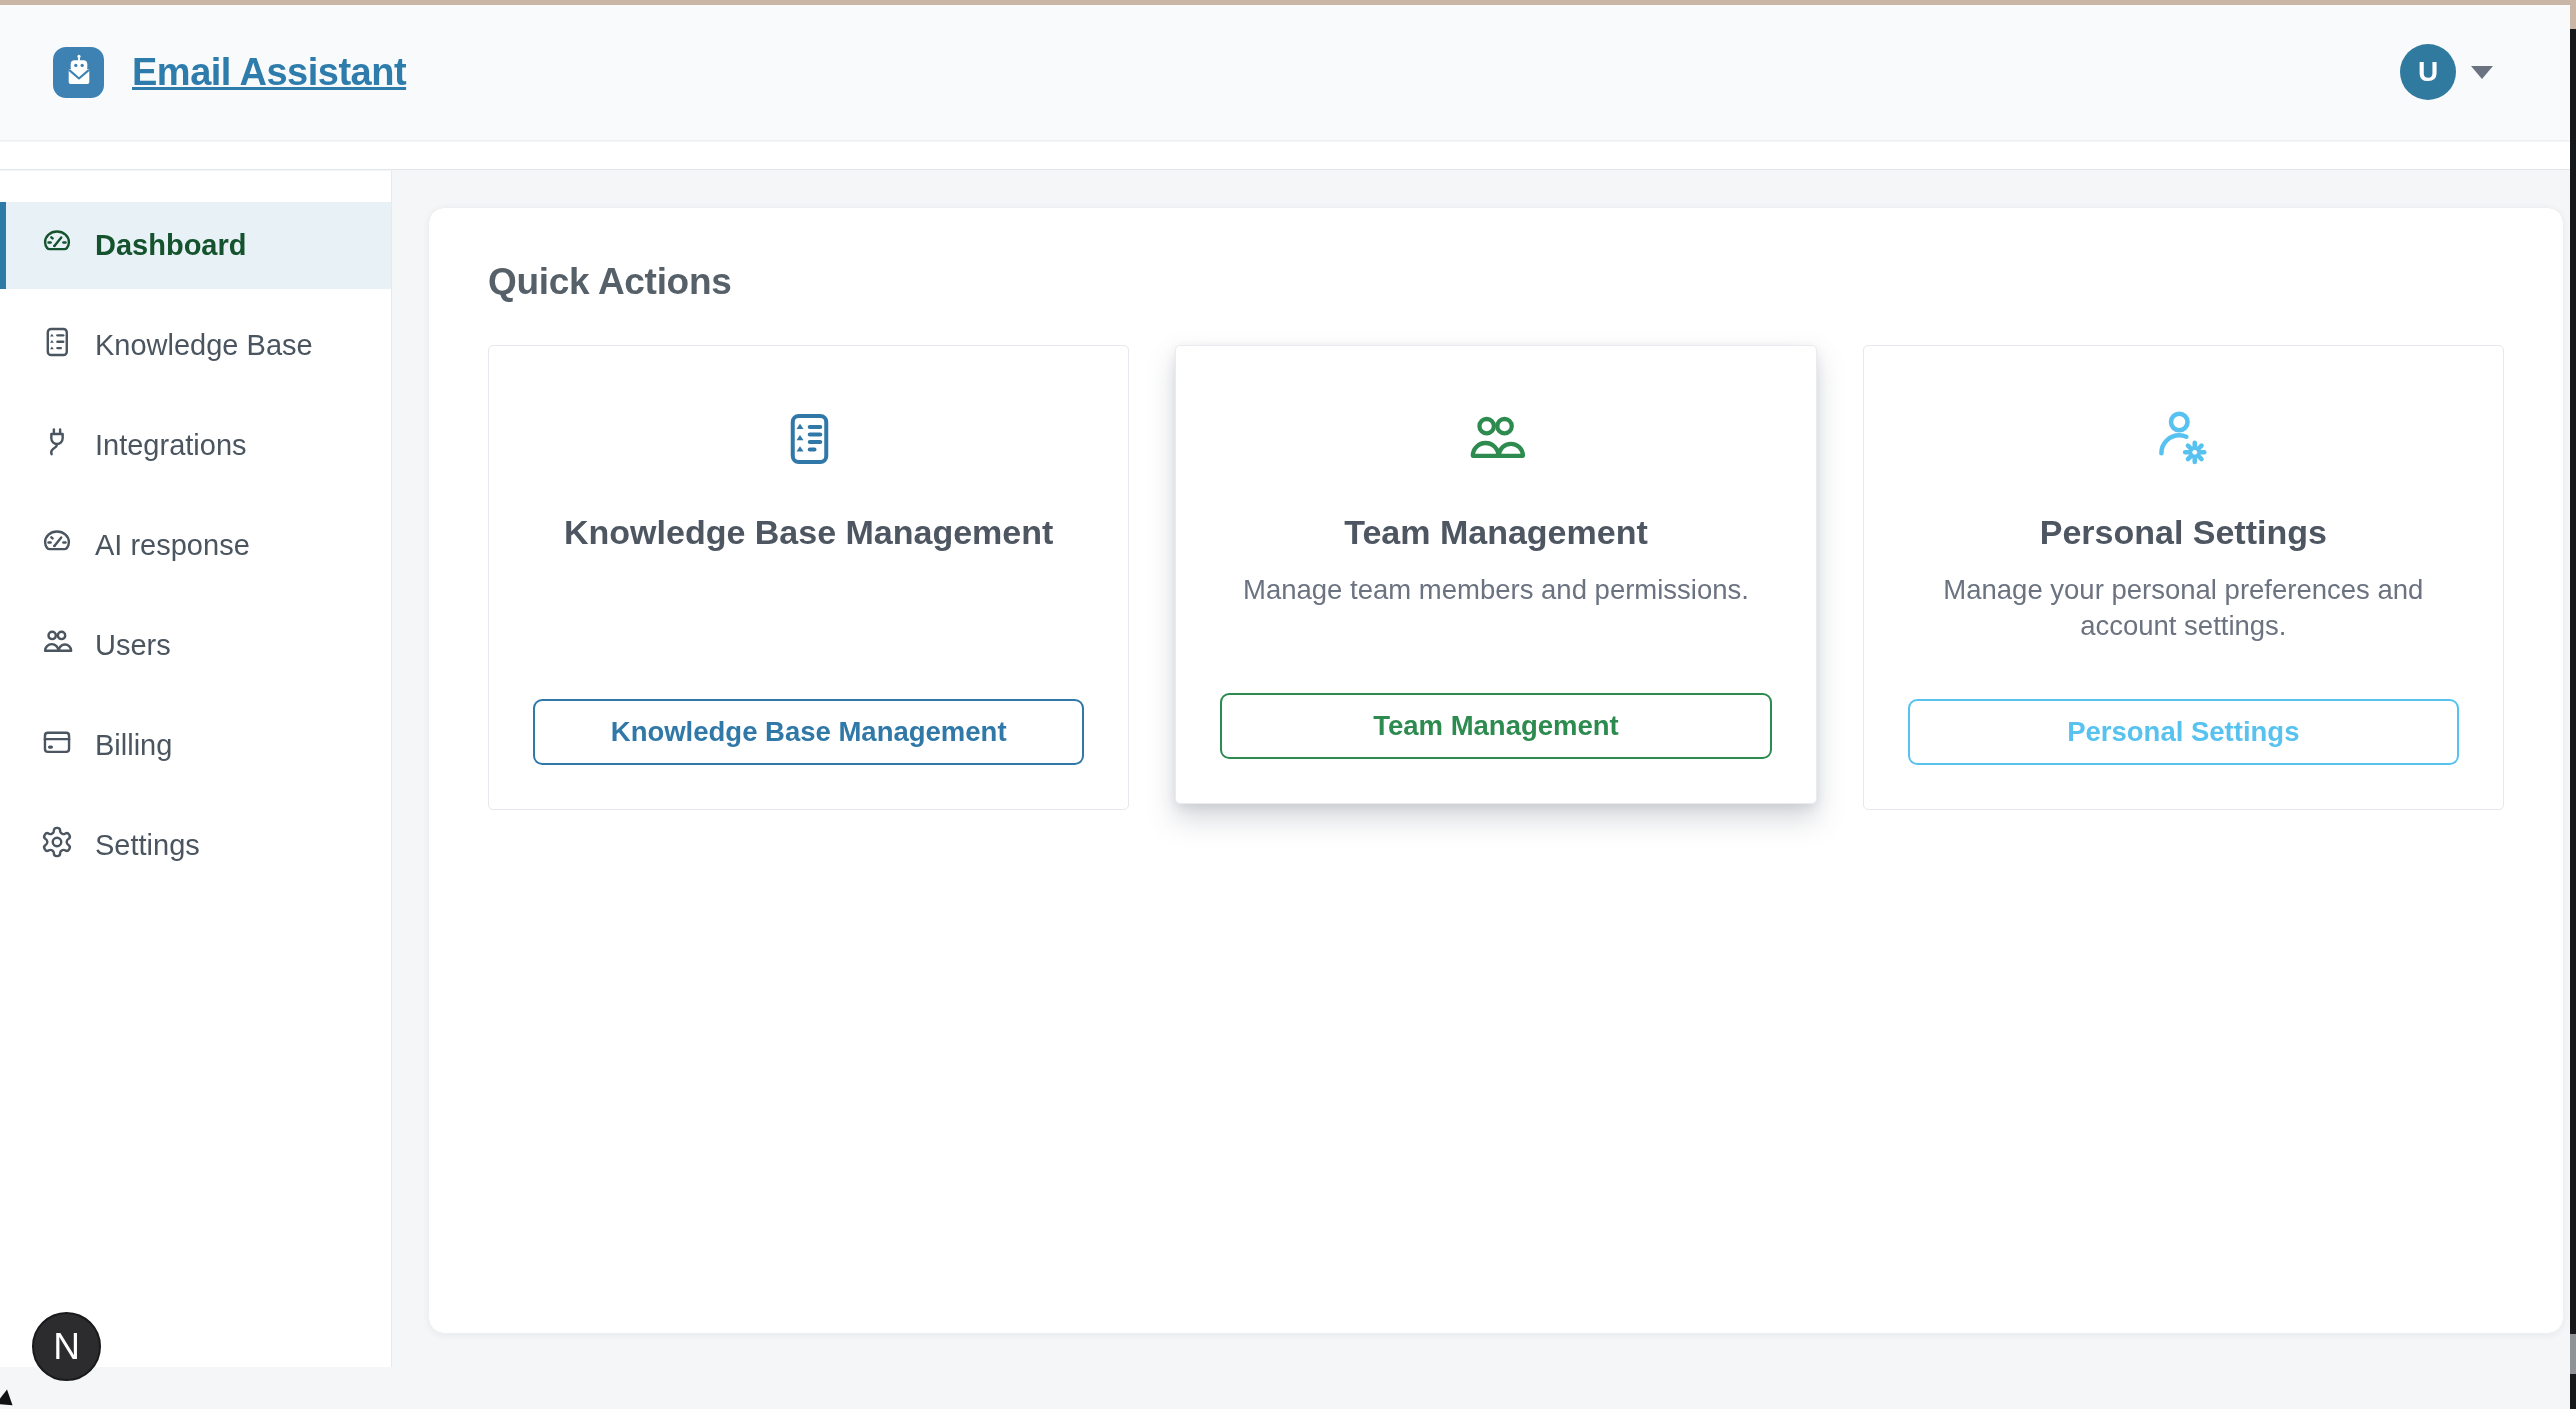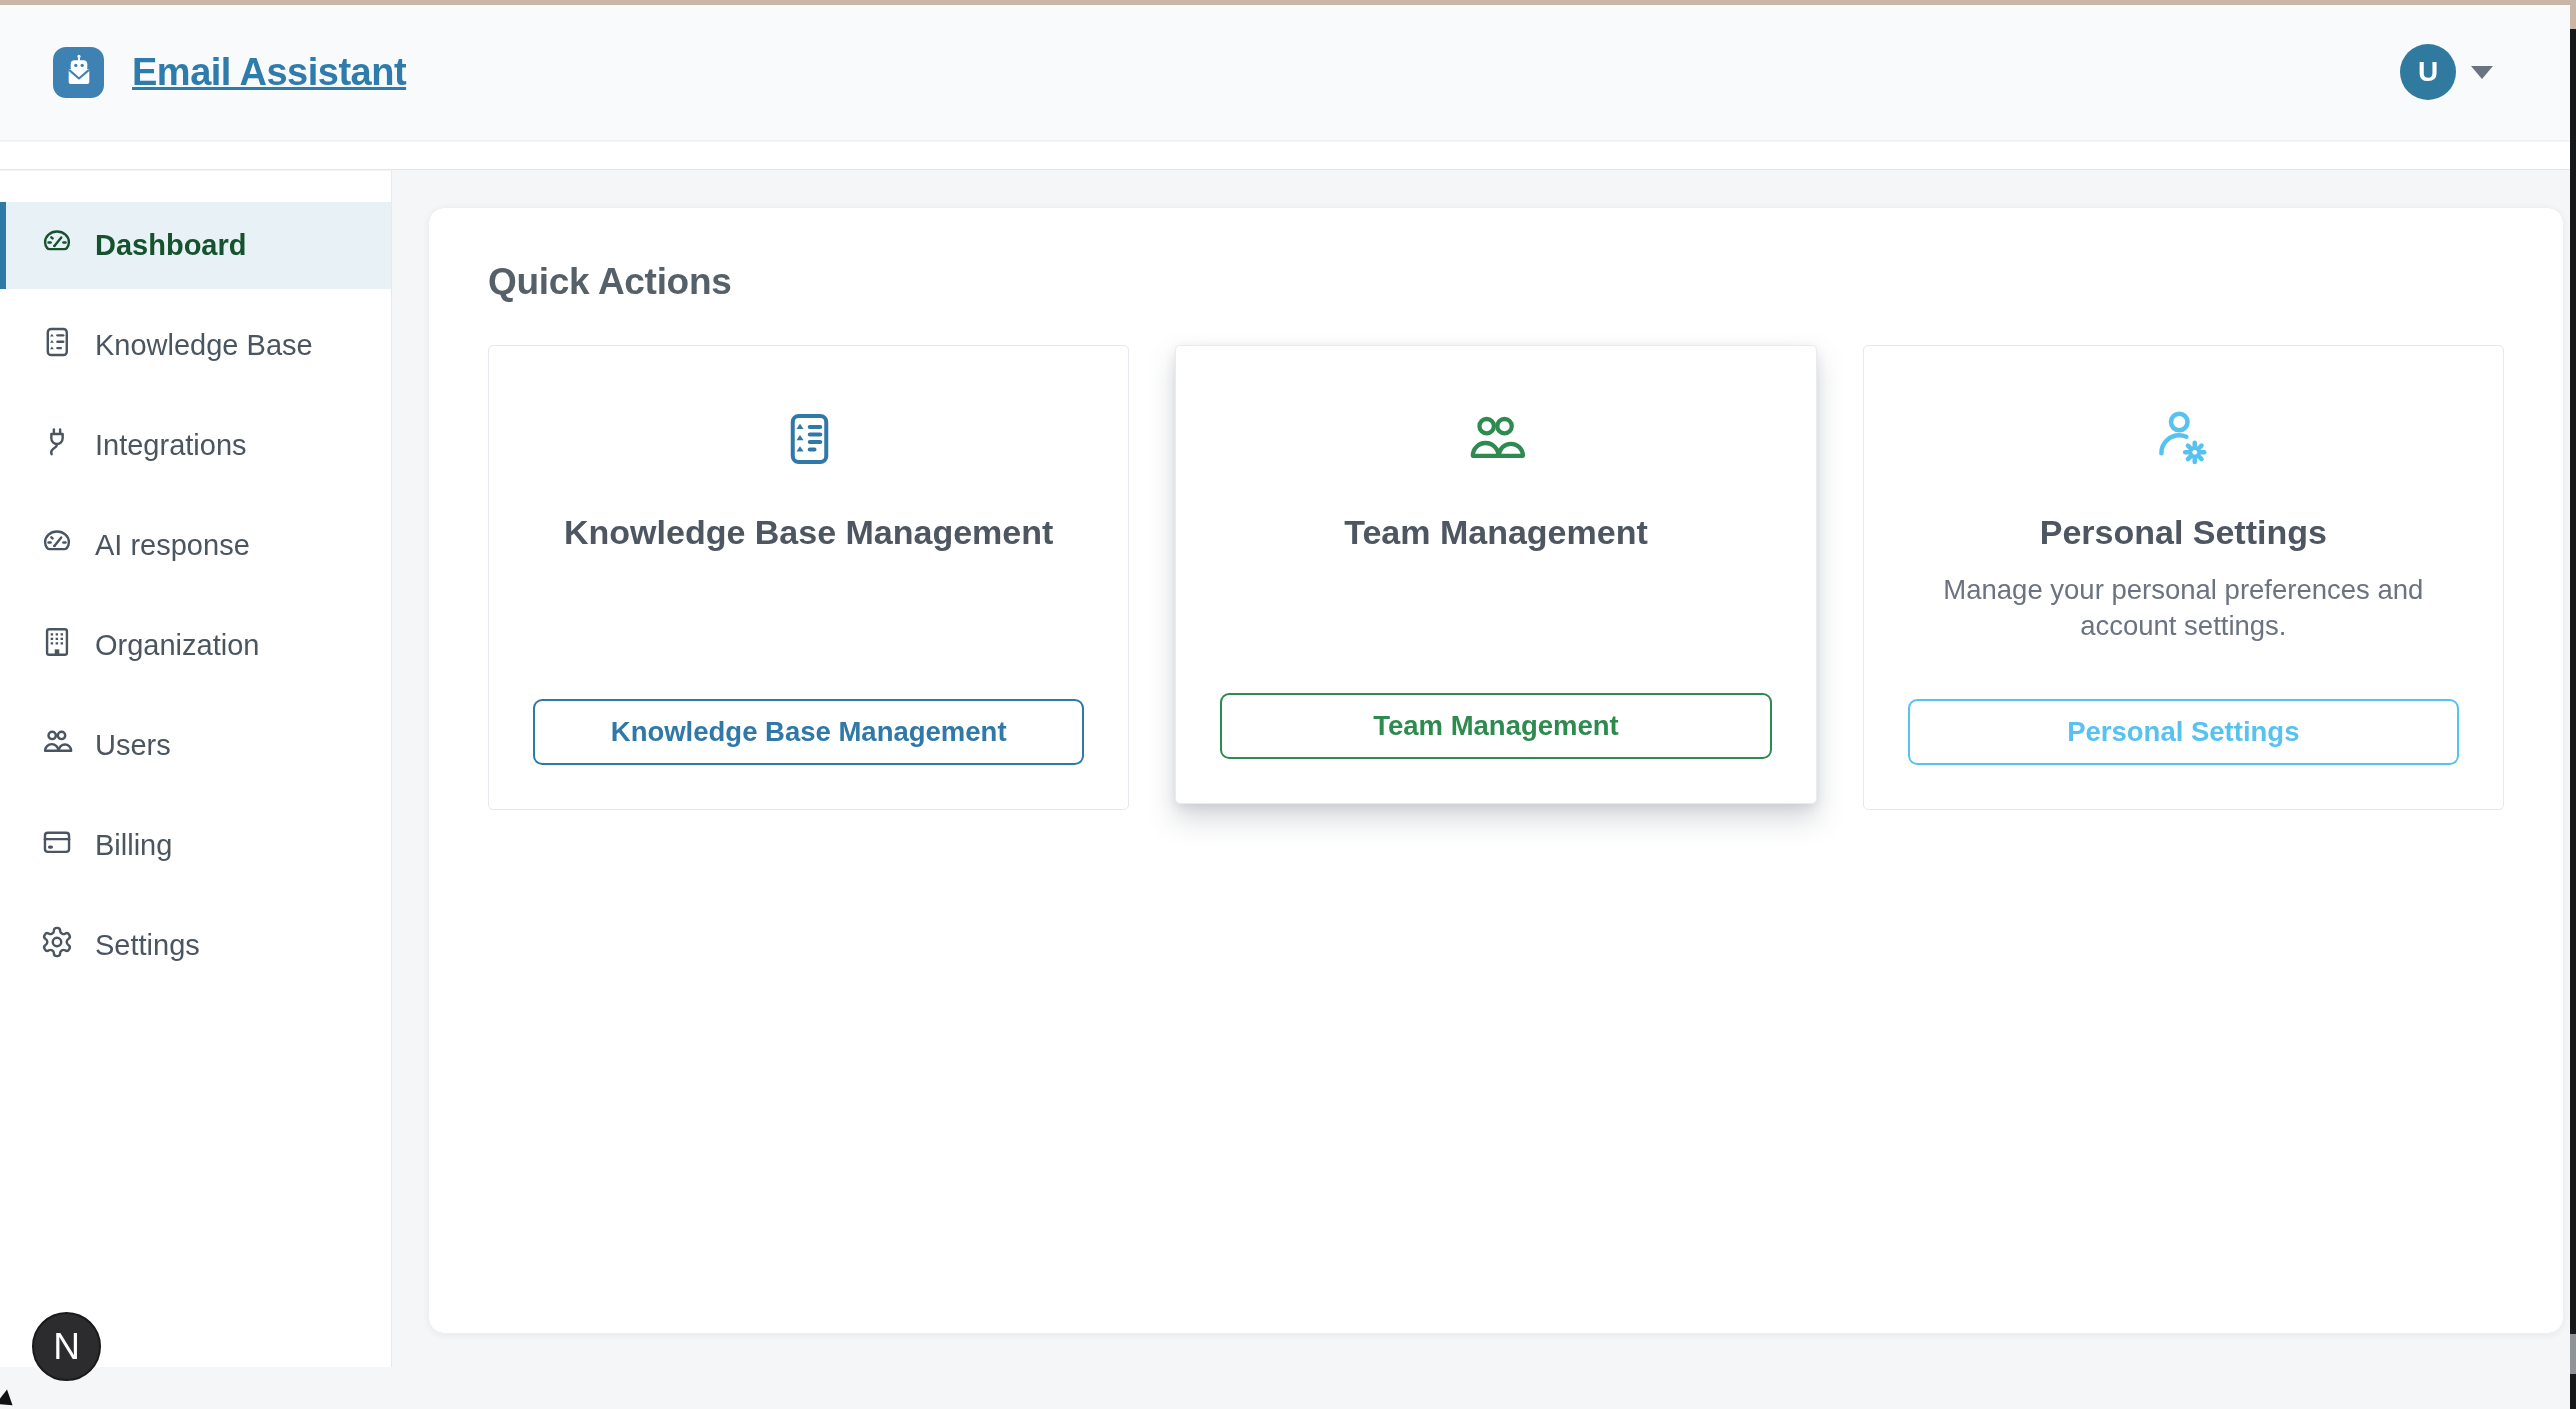--- a/index.html
+++ b/index.html
@@ -194,30 +194,20 @@
           <line x1="6" y1="12.4" x2="7.5" y2="12.4"></line>
           <line x1="8" y1="8.7" x2="8.9" y2="9.5"></line>
           <line x1="16.5" y1="12.4" x2="18" y2="12.4"></line>
           <line x1="10.3" y1="14.6" x2="15" y2="8.8"></line>
           <circle cx="10.1" cy="14.8" r="0.9" fill="currentColor" stroke="none"></circle>
         </svg>
       </span>
       <span>AI response</span>
     </div>
 
-    <div class="nav-item">
-      <span>
-        <svg viewBox="0 0 24 24" fill="none" stroke="currentColor" stroke-width="1.7" stroke-linecap="square" stroke-linejoin="round">
-          <rect x="5" y="3" width="14" height="18" rx="1.5"></rect>
-          <path d="M8.4 6.6h.01M11.9 6.6h.01M15.4 6.6h.01M8.4 9.8h.01M11.9 9.8h.01M15.4 9.8h.01M8.4 13h.01M11.9 13h.01M15.4 13h.01"></path>
-          <rect x="10.4" y="17.2" width="3.2" height="3.8" fill="currentColor" stroke="none"></rect>
-        </svg>
-      </span>
-      <span>Organization</span>
-    </div>
 
     <div class="nav-item">
       <span>
         <svg viewBox="0 0 24 24" fill="none" stroke="currentColor" stroke-width="1.7" stroke-linecap="round" stroke-linejoin="round">
           <circle cx="15.2" cy="7.4" r="2.6" fill="#fff"></circle>
           <path d="M13.2 18.2a4.4 4.4 0 0 1 8.8 0z" fill="#fff"></path>
           <circle cx="8.6" cy="7.4" r="2.6" fill="#fff"></circle>
           <path d="M3.6 18.2a4.7 4.7 0 0 1 9.4 0z" fill="#fff"></path>
         </svg>
       </span>
@@ -273,20 +263,21 @@
         <div class="card elevated">
           <div class="card-icon" style="color: rgb(46, 139, 80); border-color: rgb(46, 139, 80);">
             <svg width="70" height="64" viewBox="0 0 24 24" fill="none" stroke="currentColor" stroke-width="1.6" stroke-linecap="round" stroke-linejoin="round">
               <circle cx="15.2" cy="7.2" r="2.7" fill="#fff"></circle>
               <path d="M13.1 18.3a4.5 4.5 0 0 1 9 0z" fill="#fff"></path>
               <circle cx="8.5" cy="7.2" r="2.7" fill="#fff"></circle>
               <path d="M3.3 18.3a4.8 4.8 0 0 1 9.6 0z" fill="#fff"></path>
             </svg>
           </div>
           <div class="card-title">Team Management</div>
+          <div class="card-desc">Manage team members and permissions.</div>
           <button class="card-btn" style="color: rgb(46, 139, 80); border-color: rgb(46, 139, 80);">Team Management</button>
         </div>
 
         <div class="card">
           <div class="card-icon" style="color: rgb(87, 194, 240); border-color: rgb(87, 194, 240);">
             <svg width="66" height="64" viewBox="0 0 24 24" fill="none" stroke="currentColor" stroke-width="1.7" stroke-linecap="round" stroke-linejoin="round">
               <circle cx="10.6" cy="5.6" r="3.1"></circle>
               <path d="M3.9 17.3c0-3.7 3-6.7 6.7-6.7.95 0 1.85.2 2.65.55"></path>
               <g stroke="none" fill="currentColor">
                 <circle cx="16.4" cy="17" r="2.3"></circle>

